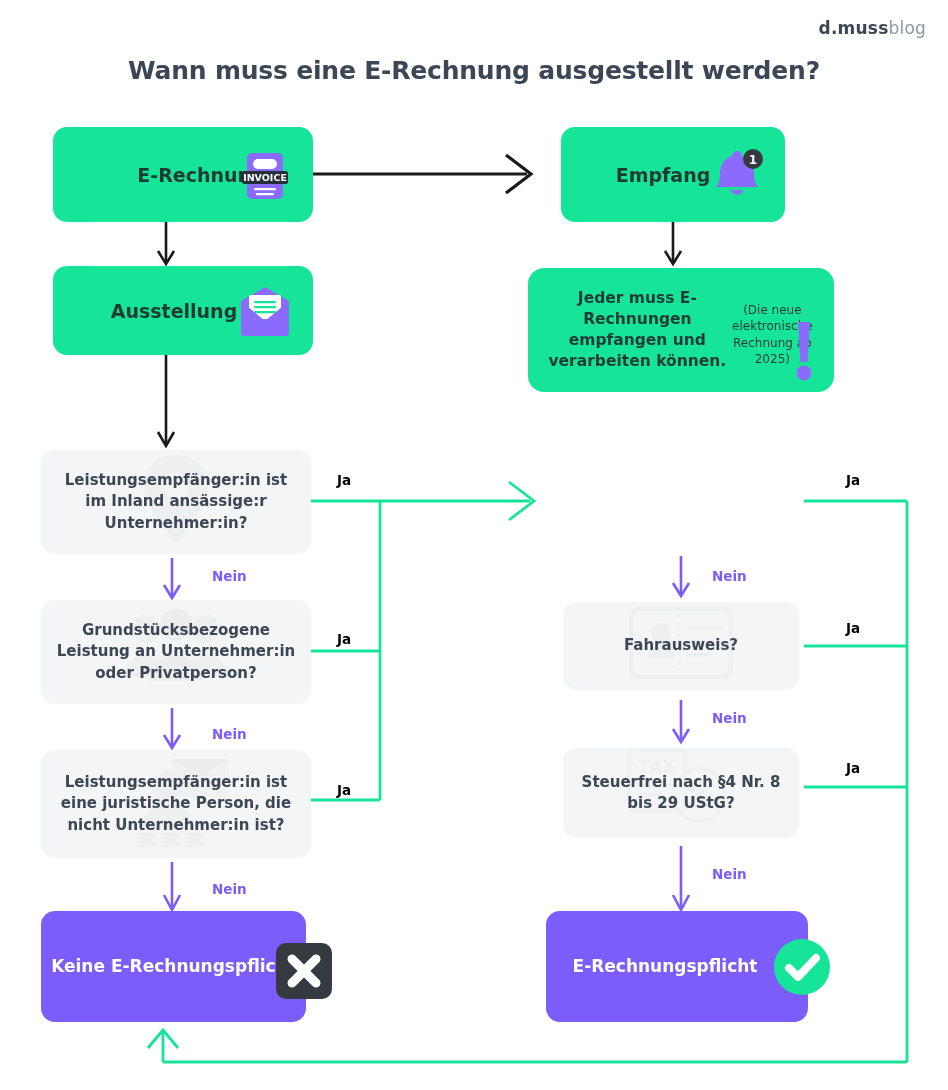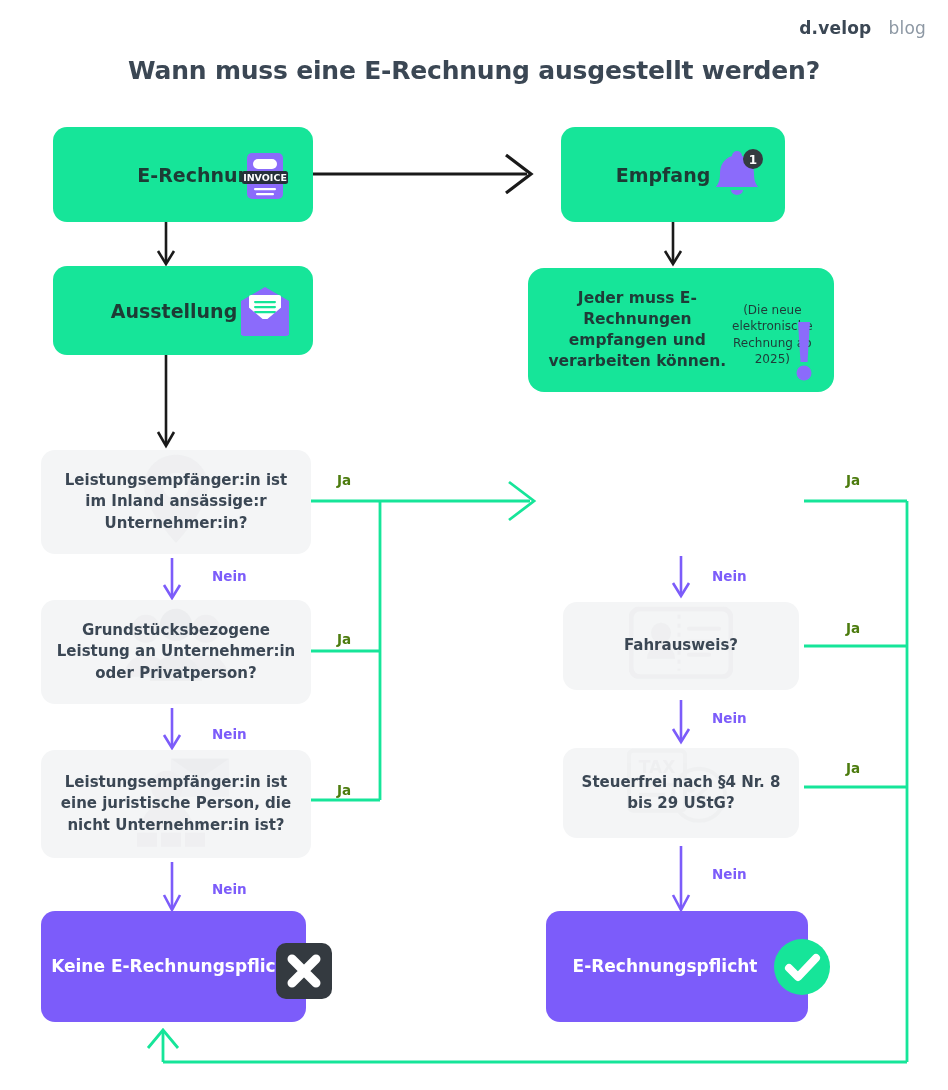--- a/index.html
+++ b/index.html
@@ -11,21 +11,21 @@
     color:#33414e;
   }
   .stage{position:absolute;left:0;top:0;width:948px;height:1090px;}
 
   
   .brand{
     position:absolute;right:22px;top:18px;
     font-size:17px;letter-spacing:.2px;white-space:nowrap;
   }
   .brand .b1{font-weight:700;color:#3b4754;}
-  .brand .b2{font-weight:400;color:#8d98a4;margin-left:17px;}
+  .brand .b2{font-weight:400;color:#8d98a4;margin-left:0;}
 
   
   .title{
     position:absolute;left:0;top:56px;width:948px;text-align:center;
     font-size:25px;font-weight:700;color:#3b4754;letter-spacing:-.2px;
   }
 
   
   .box{position:absolute;box-sizing:border-box;display:flex;
        align-items:center;justify-content:center;border-radius:14px;}
@@ -52,37 +52,37 @@
     background:#7c5cfa;color:#ffffff;border-radius:14px;
     font-weight:700;font-size:17px;line-height:1.4;text-align:center;
   }
 
   
   .wm{position:absolute;left:50%;top:50%;transform:translate(-50%,-50%);
       z-index:1;opacity:.5;pointer-events:none;}
 
   
   .lbl{position:absolute;font-size:13.5px;font-weight:600;white-space:nowrap;}
-  .lbl-ja{color:#4d7c0f;}
+  .lbl-ja{color:#000000;}
   .lbl-nein{color:#7c5cfa;}
 
   
   .lines{position:absolute;left:0;top:0;width:948px;height:1090px;
          pointer-events:none;}
 
   
   .icon-wrap{position:absolute;display:block;}
 </style>
 </head>
 <body>
 
 <div class="stage">
 
   <div class="brand">
-    <span class="b1">d.velop</span><span class="b2">blog</span>
+    <span class="b1">d.muss</span><span class="b2">blog</span>
   </div>
 
   <div class="title">Wann muss eine E-Rechnung ausgestellt werden?</div>
 
   <svg class="lines" viewBox="0 0 948 1090">
 
     <g stroke="#1a1a1a" stroke-width="3.2" fill="none">
       <path d="M313 174 H527"></path>
       <path d="M506 155 L531 174 L506 193"></path>
     </g>

